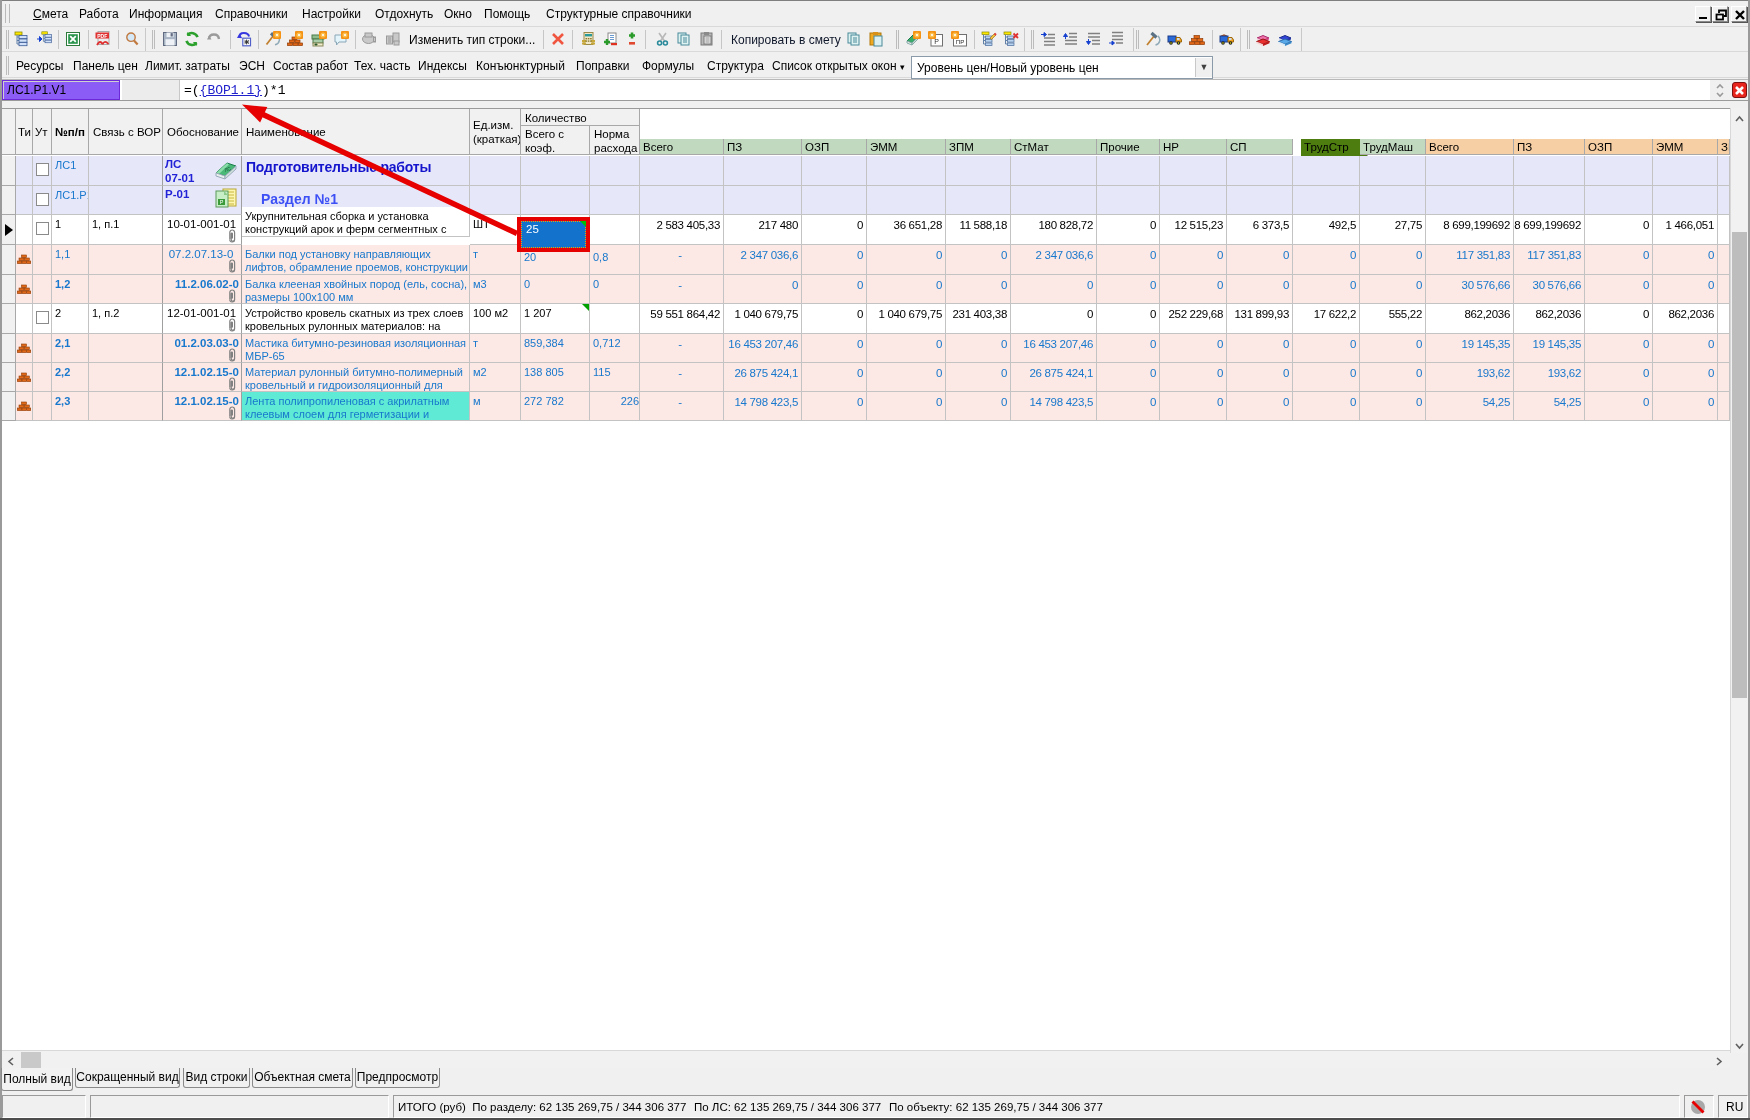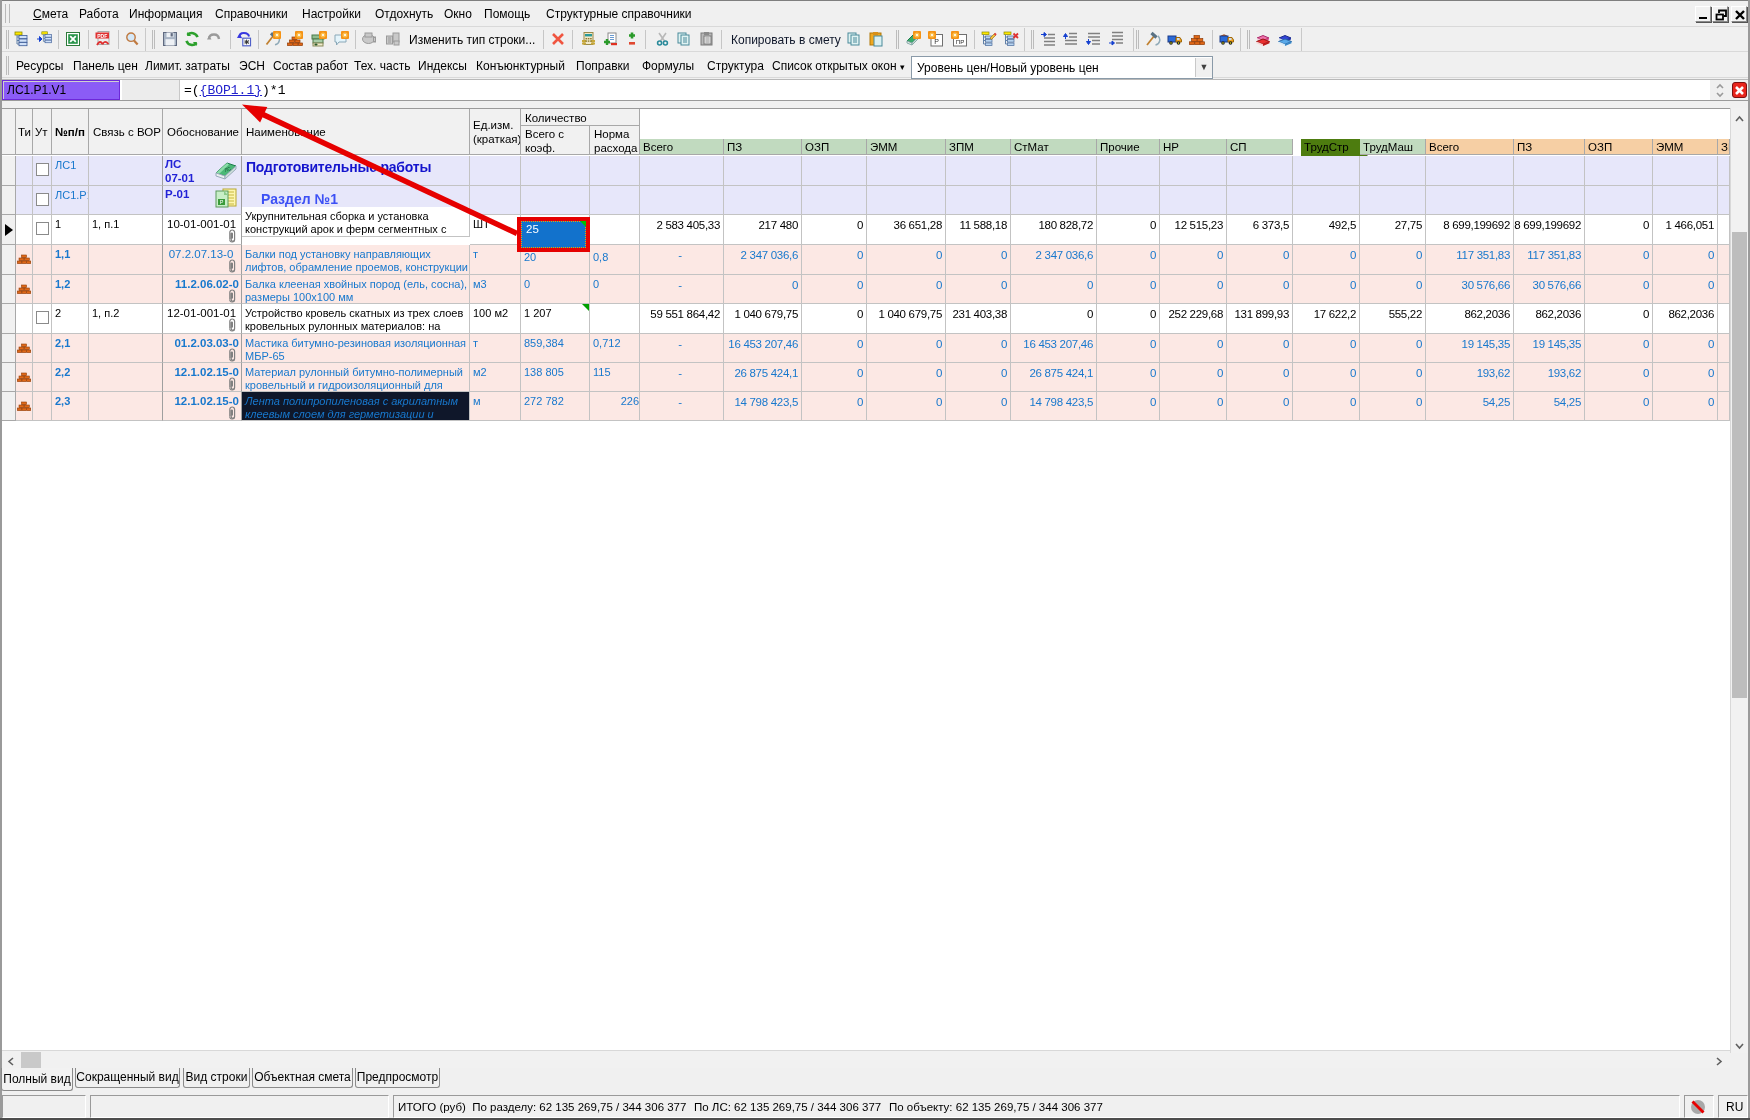--- a/index.html
+++ b/index.html
@@ -717,21 +717,21 @@
             <rect x="2" y="4" width="5" height="2.6"></rect>
             <rect x="7.3" y="4" width="5" height="2.6"></rect>
             <rect x="0.3" y="7" width="4.4" height="2.6"></rect>
             <rect x="5" y="7" width="4.4" height="2.6"></rect>
             <rect x="9.7" y="7" width="4" height="2.6"></rect>
           </g>
         </svg></div>
     </div>
 <div class="cell" style="left:33px;top:245px;width:19px;height:30px;background:#fce8e4;"></div>
 <div class="cell" style="left:52px;top:245px;width:37px;height:30px;background:#fce8e4;">
-      <div class="txt" style="color:#1878cd;font-weight:bold;">1,1</div>
+      <div class="txt" style="color:#1878cd;font-weight:normal;">1,1</div>
     </div>
 <div class="cell" style="left:89px;top:245px;width:74px;height:30px;background:#fce8e4;border-right-color:#9f9f9f">
       <div class="txt"></div>
     </div>
 <div class="cell" style="left:163px;top:245px;width:79px;height:30px;background:#fce8e4;border-right-color:#9f9f9f">
       <div style="position:relative;width:100%;height:100%">
         <div style="padding:2px 2px 0 0;text-align:center;font-weight:normal;color:#1878cd">07.2.07.13-0</div>
         <svg width="9" height="14" viewBox="0 0 9 14" style="position:absolute;right:4px;top:14px">
           <path d="M1.8 10.2 V3.4 A2.4 2.4 0 0 1 6.6 3.4 V10.6 A1.7 1.7 0 0 1 3.2 10.6 V4.6 A0.6 0.6 0 0 1 4.4 4.6 V9.5" stroke="#808080" stroke-width="1.2" fill="none"></path>
           <path d="M1.8 10.2 A2.4 2.4 0 0 0 6.6 10.6" stroke="#808080" stroke-width="1.2" fill="none" transform="translate(0,0.2)"></path>
@@ -1170,21 +1170,21 @@
     </div>
 <div class="cell" style="left:163px;top:392px;width:79px;height:29px;background:#fce8e4;border-right-color:#9f9f9f">
       <div style="position:relative;width:100%;height:100%">
         <div style="padding:2px 2px 0 0;text-align:right;font-weight:bold;color:#1878cd">12.1.02.15-0</div>
         <svg width="9" height="14" viewBox="0 0 9 14" style="position:absolute;right:4px;top:14px">
           <path d="M1.8 10.2 V3.4 A2.4 2.4 0 0 1 6.6 3.4 V10.6 A1.7 1.7 0 0 1 3.2 10.6 V4.6 A0.6 0.6 0 0 1 4.4 4.6 V9.5" stroke="#808080" stroke-width="1.2" fill="none"></path>
           <path d="M1.8 10.2 A2.4 2.4 0 0 0 6.6 10.6" stroke="#808080" stroke-width="1.2" fill="none" transform="translate(0,0.2)"></path>
         </svg>
       </div>
     </div>
-<div class="cell" style="left:242px;top:392px;width:228px;height:29px;background:#0f172a;font-style:italic;">
+<div class="cell" style="left:242px;top:392px;width:228px;height:29px;background:#5eead4;">
       <div class="txt" style="color:#1878cd">Лента полипропиленовая с акрилатным<br>клеевым слоем для герметизации и</div>
     </div>
 <div class="cell" style="left:470px;top:392px;width:51px;height:29px;background:#fce8e4;">
       <div class="txt" style="color:#1878cd">м</div>
     </div>
 <div class="cell" style="left:521px;top:392px;width:69px;height:29px;background:#fce8e4;position:absolute">
       <div class="txt" style="color:#1878cd;">272 782</div>
     </div>
 <div class="cell" style="left:590px;top:392px;width:50px;height:29px;background:#fce8e4;">
       <div class="txt" style="color:#1878cd;text-align:right;">226</div>

